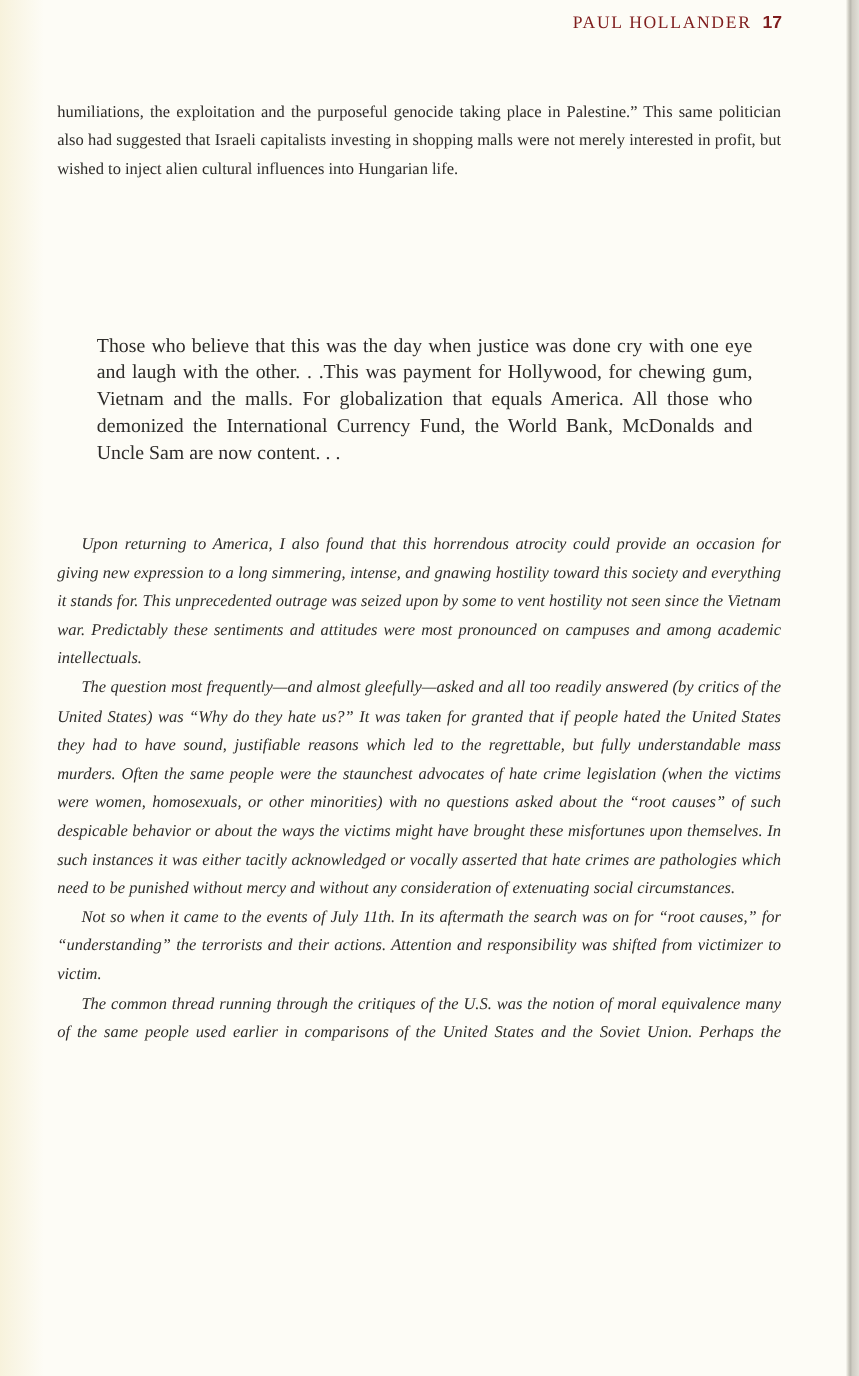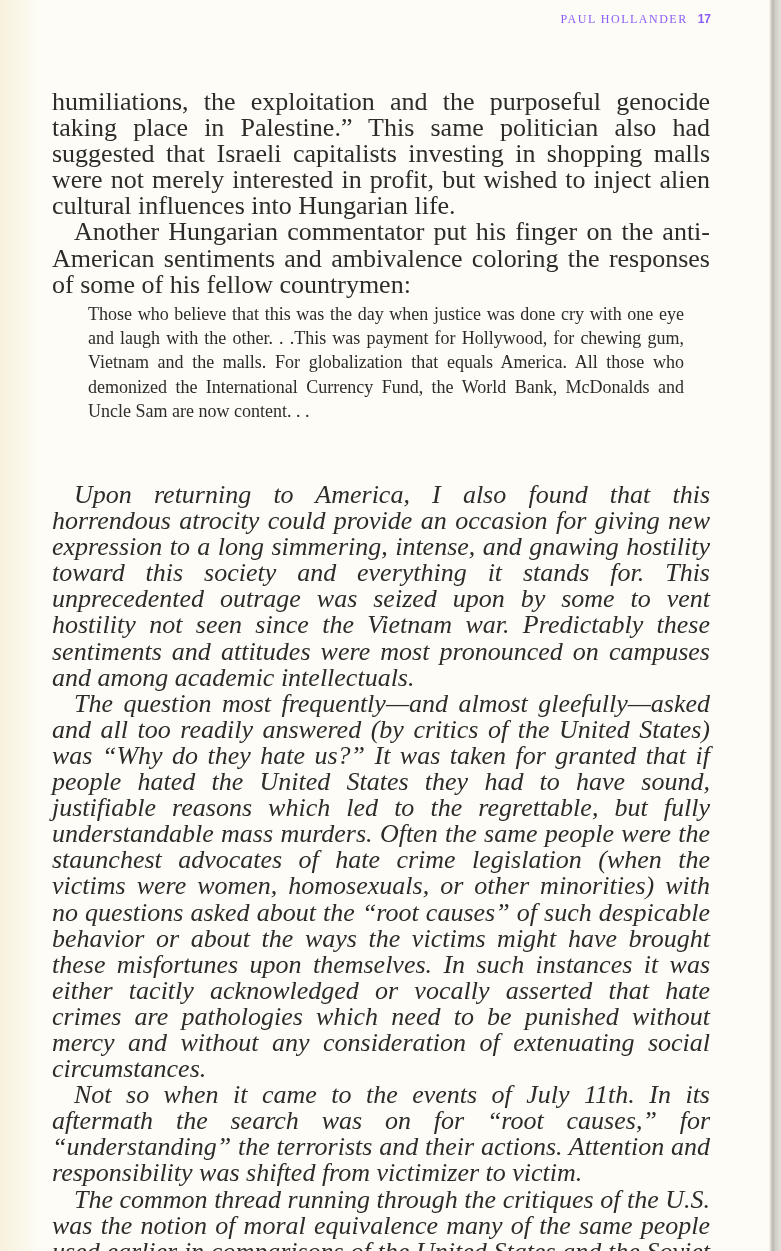--- a/index.html
+++ b/index.html
@@ -26,36 +26,36 @@
       left: 769px; top: 0;
       width: 12px; height: 1251px;
       background: linear-gradient(to right, #fbfaf4 0px, #d8d6cc 2px, #b9b7ae 4px, #cfcdc4 6px, #e2e0d8 12px);
     }
     .running-head {
       position: absolute;
       top: 12px;
       left: 0;
       width: 711px;
       text-align: right;
-      font-size: 12px;
+      font-size: 16px;
       letter-spacing: 1.5px;
-      color: #8b5cf6;
+      color: #7f1d1d;
       white-space: nowrap;
     }
     .running-head .folio {
       font-family: "Liberation Sans", "DejaVu Sans", sans-serif;
       font-weight: bold;
       margin-left: 10px;
       letter-spacing: 0;
     }
     .text-block {
       position: absolute;
       left: 52px;
       width: 658px;
-      font-size: 26px;
+      font-size: 15px;
       line-height: 26.1px;
       text-align: justify;
       hyphens: manual;
     }
     .text-block p {
       margin: 0;
     }
     .text-block p.indent {
       text-indent: 22px;
     }
@@ -77,21 +77,20 @@
 
 <div class="page-left-shade"></div>
 <div class="gutter"></div>
 
 <header class="running-head">
   <span>PAUL HOLLANDER</span><span class="folio">17</span>
 </header>
 
 <section class="text-block" style="top:89px;">
   <p>humiliations, the exploitation and the purposeful genocide taking place in Palestine.” This same politician also had suggested that Israeli capi­talists investing in shopping malls were not merely interested in profit, but wished to inject alien cultural influences into Hungarian life.</p>
-  <p class="indent">Another Hungarian commentator put his finger on the anti-American sentiments and ambivalence coloring the responses of some of his fellow countrymen:</p>
 </section>
 
 <blockquote class="block-quote" style="top:302px; margin:0;">
   <p>Those who believe that this was the day when justice was done cry with one eye and laugh with the other. . .This was payment for Hol­lywood, for chewing gum, Vietnam and the malls. For globaliza­tion that equals America. All those who demonized the International Currency Fund, the World Bank, McDonalds and Uncle Sam are now content. . .</p>
 </blockquote>
 
 <section class="text-block" style="top:482px;font-style:italic;">
   <p class="indent">Upon returning to America, I also found that this horrendous atrocity could provide an occasion for giving new expression to a long simmer­ing, intense, and gnawing hostility toward this society and everything it stands for. This unprecedented outrage was seized upon by some to vent hostility not seen since the Vietnam war. Predictably these sentiments and attitudes were most pronounced on campuses and among academic intel­lectuals.</p>
   <p class="indent">The question most frequently—and almost gleefully—asked and all too readily answered (by critics of the United States) was “Why do they hate us?” It was taken for granted that if people hated the United States they had to have sound, justifiable reasons which led to the regrettable, but fully understandable mass murders. Often the same people were the staunchest advocates of hate crime legislation (when the victims were women, homosexuals, or other minorities) with no questions asked about the “root causes” of such despicable behavior or about the ways the victims might have brought these misfortunes upon themselves. In such instances it was either tacitly acknowledged or vocally asserted that hate crimes are pathologies which need to be punished without mercy and without any consideration of extenuating social circumstances.</p>
   <p class="indent">Not so when it came to the events of July 11th. In its aftermath the search was on for “root causes,” for “understanding” the terrorists and their actions. Attention and responsibility was shifted from victim­izer to victim.</p>

